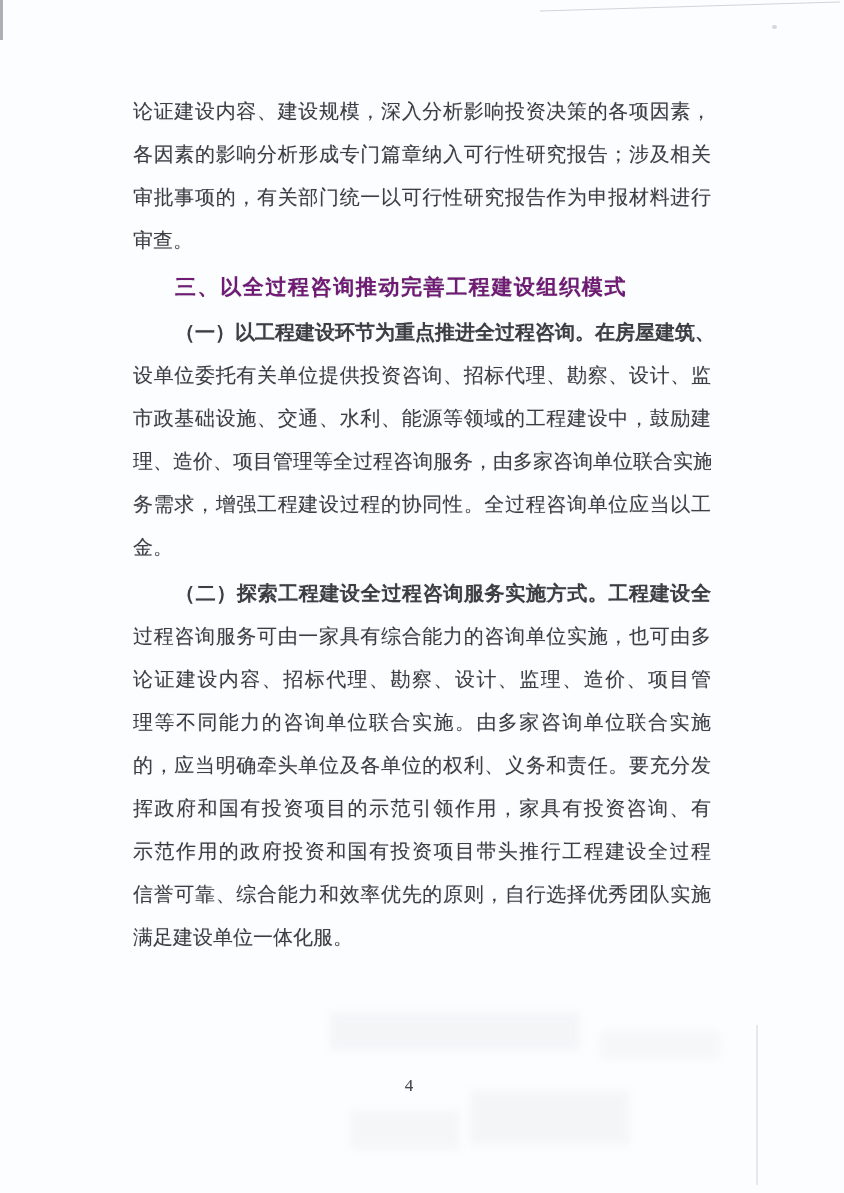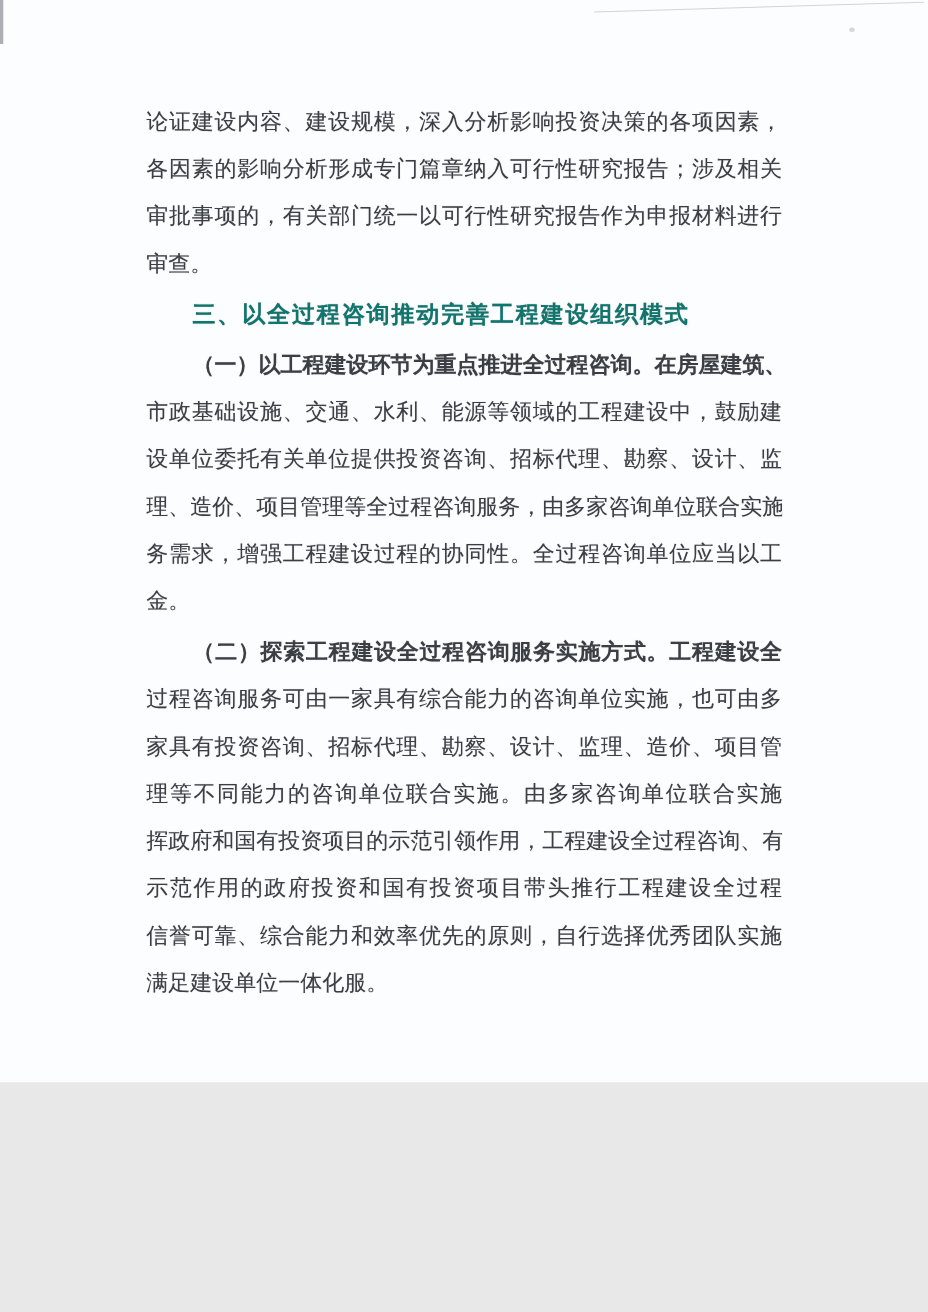--- a/index.html
+++ b/index.html
@@ -1,18 +1,18 @@
 <!DOCTYPE html>
 <html lang="zh"><head>
 <meta charset="utf-8">
 <style>
   html,body{margin:0;padding:0;background:#e8e8e8;}
   .page{
     position:relative;
-    width:844px;height:984px;
+    width:844px;height:1193px;
     margin:0 auto;
     background:#fcfdfe;
     overflow:hidden;
     font-family:"Liberation Serif","DejaVu Serif",serif;
   }
   
   .textblock{
     position:absolute;
     left:133px;top:90px;
     width:578px;
@@ -34,21 +34,21 @@
     text-align-last:left;
     -moz-text-align-last:left;
   }
   .line.indent{padding-left:42px;font-weight:bold;}
   .line.para-start{margin-top:3px;}
   .line.heading{
     font-family:"Liberation Sans","DejaVu Sans",sans-serif;
     font-weight:bold;
     font-size:21px;
     letter-spacing:1.6px;
-    color:#0f766e;
+    color:#701a75;
     padding-left:42px;
     text-align:left;
     text-align-last:left;
     -moz-text-align-last:left;
     margin-top:3px;
     text-shadow:0 0 1px rgba(60,64,70,.45);
   }
   .page-number{
     position:absolute;
     top:1076px;left:0;
@@ -83,29 +83,30 @@
   <div class="ghost g3"></div>
   <div class="ghost g4"></div>
 
   <div class="textblock" id="textblock">
       <div class="line">论证建设内容、建设规模，深入分析影响投资决策的各项因素，</div>
       <div class="line">各因素的影响分析形成专门篇章纳入可行性研究报告；涉及相关</div>
       <div class="line">审批事项的，有关部门统一以可行性研究报告作为申报材料进行</div>
       <div class="line last">审查。</div>
       <div class="line heading">三、以全过程咨询推动完善工程建设组织模式</div>
       <div class="line indent para-start">（一）以工程建设环节为重点推进全过程咨询。在房屋建筑、</div>
+      <div class="line">设单位委托有关单位提供投资咨询、招标代理、勘察、设计、监</div>
       <div class="line">市政基础设施、交通、水利、能源等领域的工程建设中，鼓励建</div>
-      <div class="line">设单位委托有关单位提供投资咨询、招标代理、勘察、设计、监</div>
       <div class="line">理、造价、项目管理等全过程咨询服务，由多家咨询单位联合实施</div>
       <div class="line">务需求，增强工程建设过程的协同性。全过程咨询单位应当以工</div>
       <div class="line last">金。</div>
       <div class="line indent para-start">（二）探索工程建设全过程咨询服务实施方式。工程建设全</div>
       <div class="line">过程咨询服务可由一家具有综合能力的咨询单位实施，也可由多</div>
-      <div class="line">家具有投资咨询、招标代理、勘察、设计、监理、造价、项目管</div>
+      <div class="line">论证建设内容、招标代理、勘察、设计、监理、造价、项目管</div>
       <div class="line">理等不同能力的咨询单位联合实施。由多家咨询单位联合实施</div>
-      <div class="line">挥政府和国有投资项目的示范引领作用，工程建设全过程咨询、有</div>
+      <div class="line">的，应当明确牵头单位及各单位的权利、义务和责任。要充分发</div>
+      <div class="line">挥政府和国有投资项目的示范引领作用，家具有投资咨询、有</div>
       <div class="line">示范作用的政府投资和国有投资项目带头推行工程建设全过程</div>
       <div class="line">信誉可靠、综合能力和效率优先的原则，自行选择优秀团队实施</div>
       <div class="line last">满足建设单位一体化服。</div>
     </div>
 
   <div class="page-number">4</div>
 </div>
 
 </body></html>

